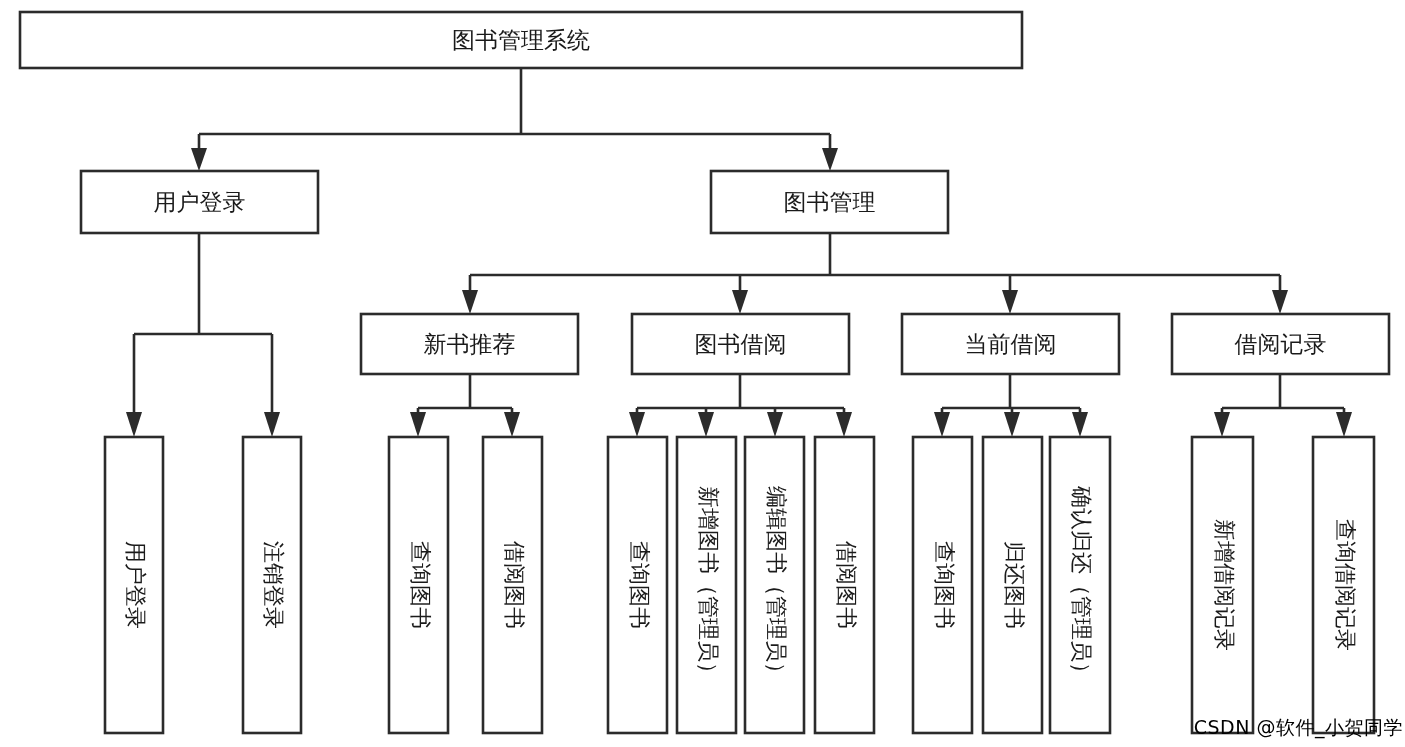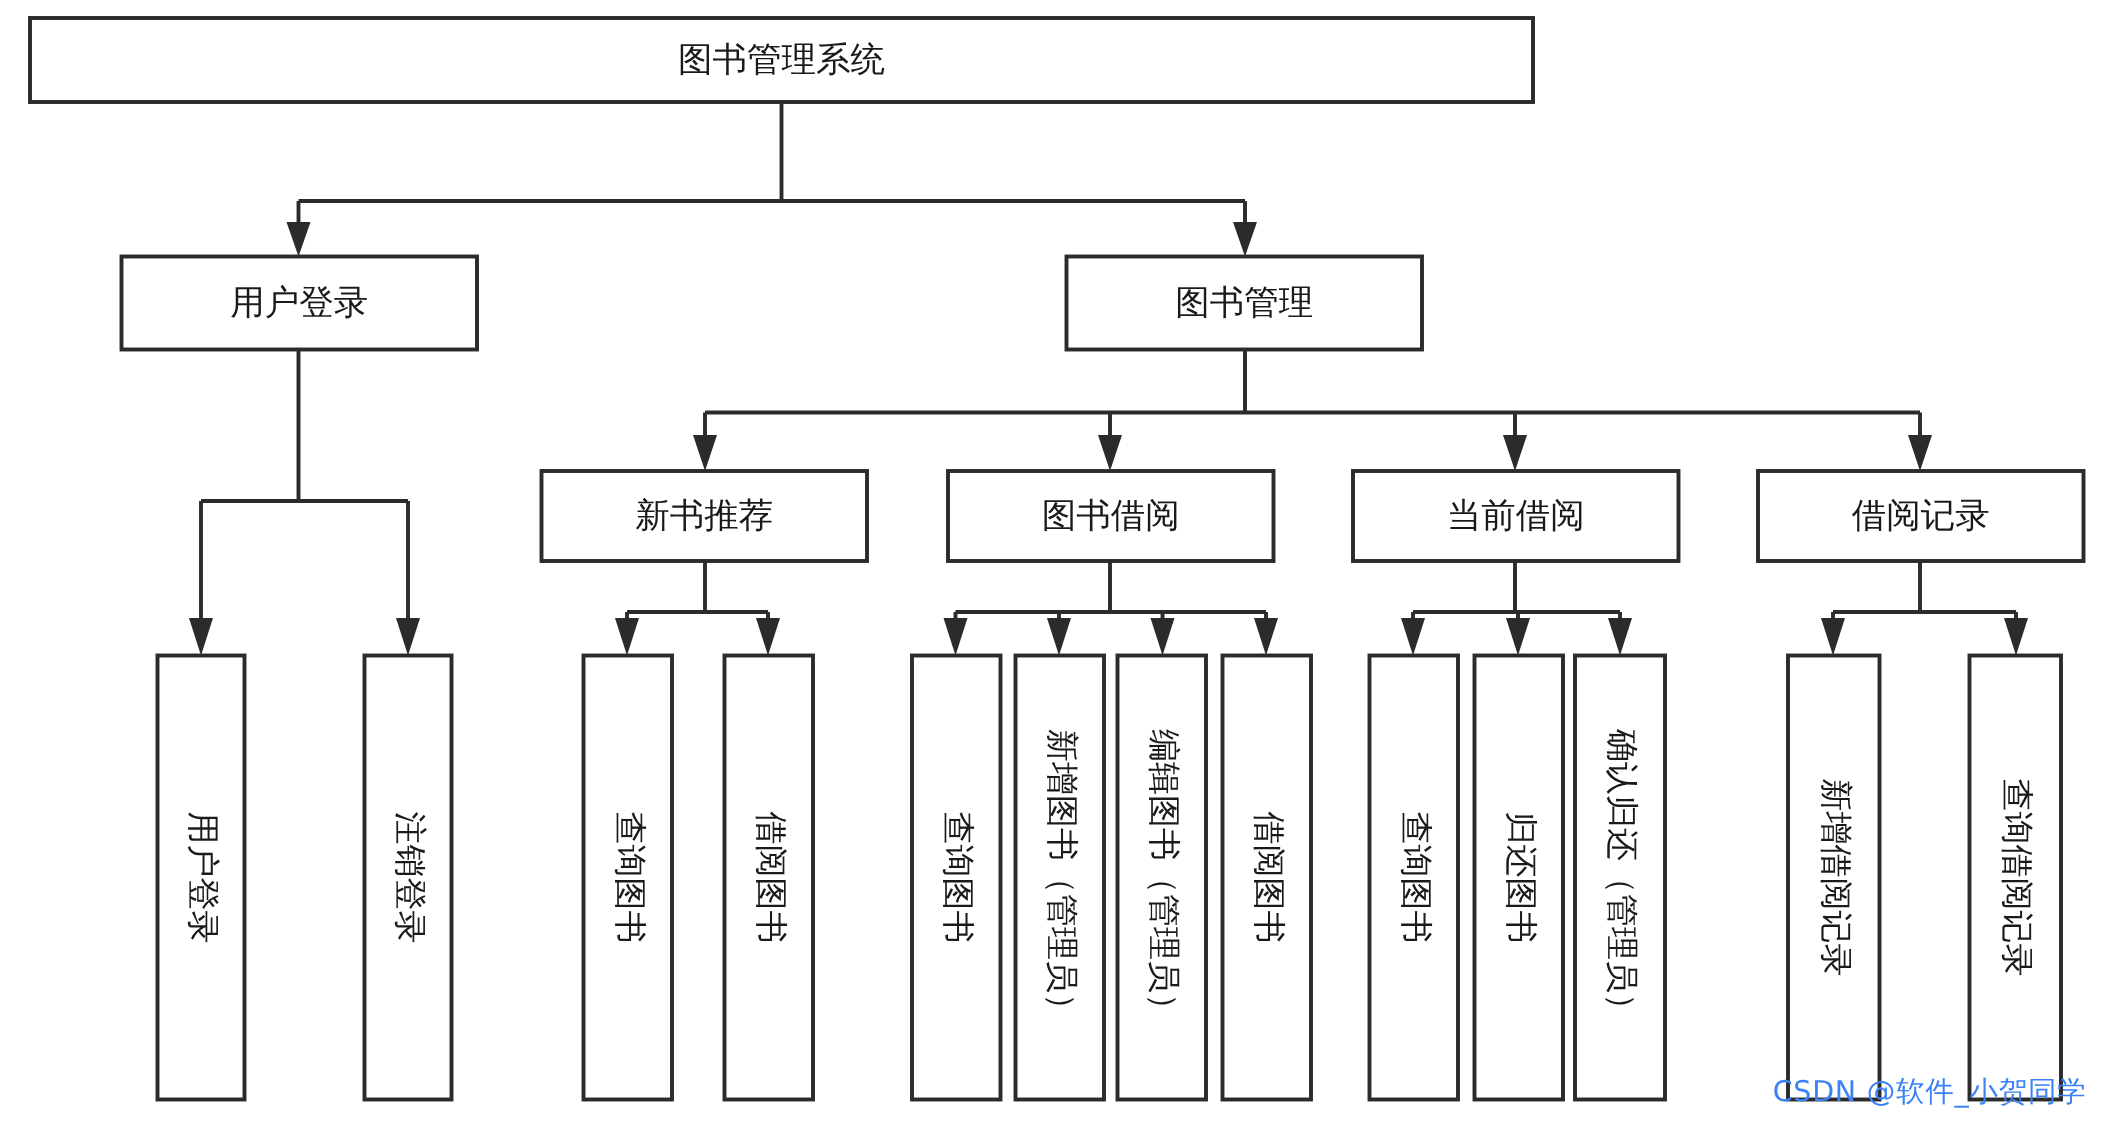--- a/index.html
+++ b/index.html
@@ -47,25 +47,25 @@
     stroke-width: 2.6;
     fill: none;
     stroke-linecap: butt;
   }
   .arrow-head {
     fill: #2b2b2b;
     stroke: none;
   }
   .watermark {
     position: absolute;
-    right: 14px;
+    right: 2px;
     bottom: 6px;
     font-family: "DejaVu Sans", "Liberation Sans", sans-serif;
     font-size: 19px;
-    color: #3b82f6;
+    color: #000000;
     white-space: nowrap;
     letter-spacing: 0.5px;
     user-select: none;
   }
 </style>
 </head>
 <body>
 
 <div id="diagram-root">
 

